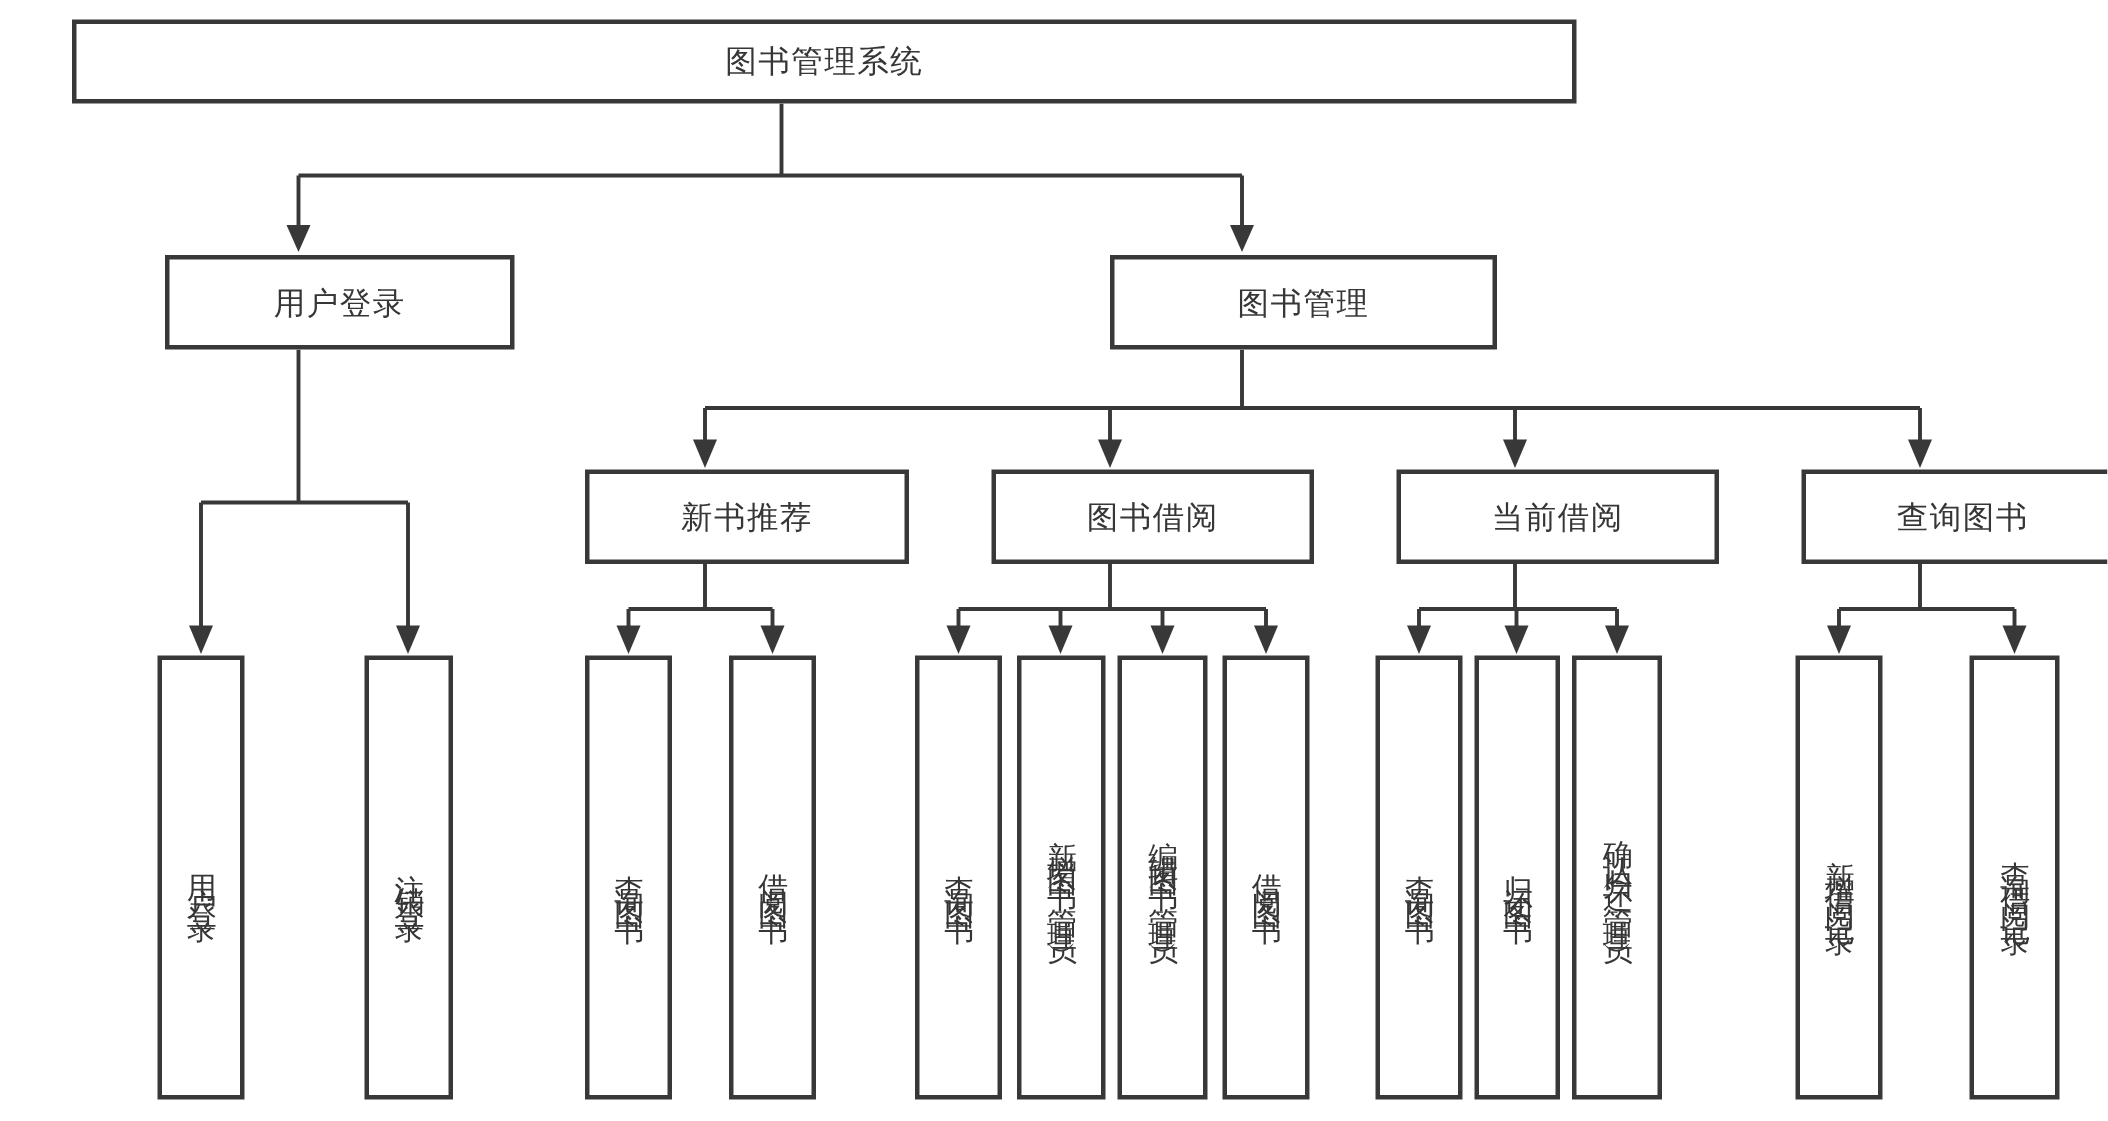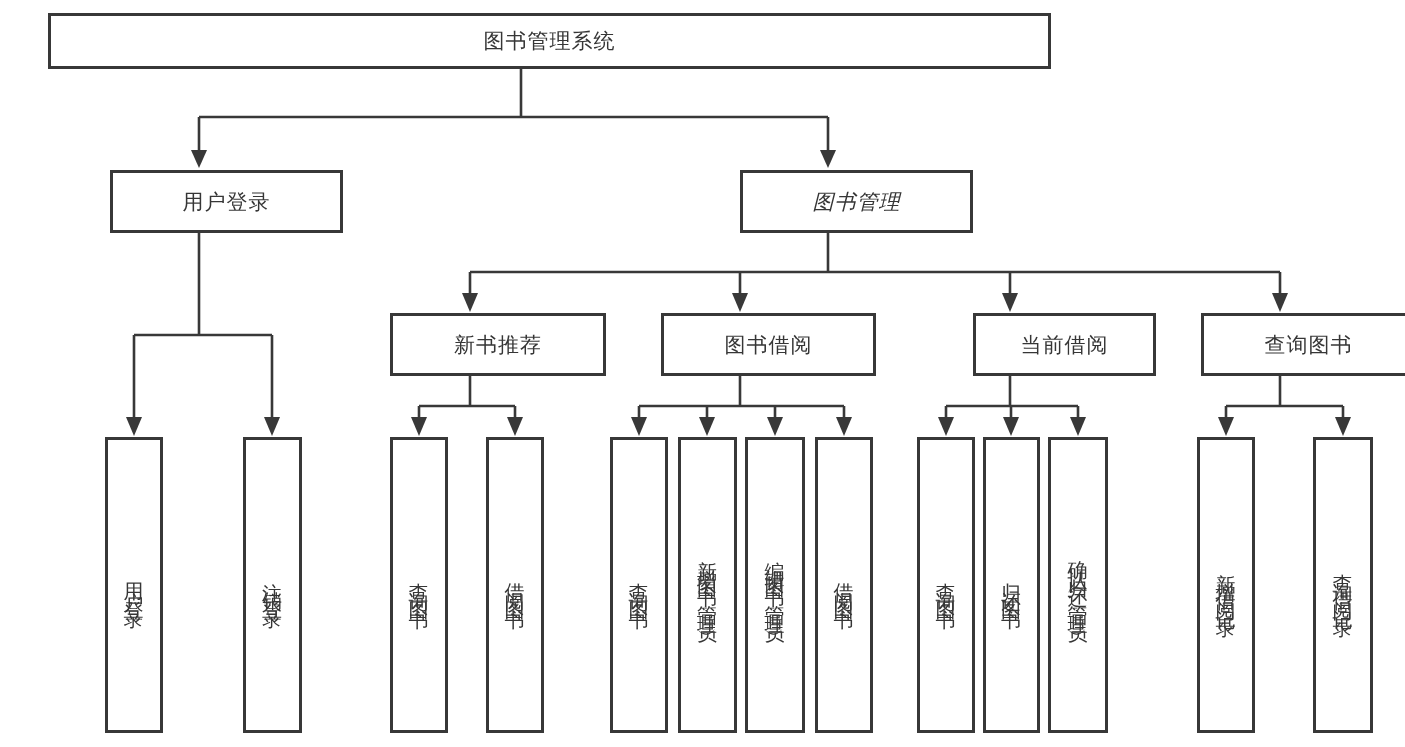--- a/index.html
+++ b/index.html
@@ -17,24 +17,24 @@
   }
   .h{font-size:21px;letter-spacing:1px;white-space:nowrap;margin-left:28px;}
   .leaf{top:437px;height:296px;width:58px;}
   .vt{
     writing-mode:vertical-rl;text-orientation:mixed;
     font-size:20px;letter-spacing:9px;line-height:1;white-space:nowrap;
   }
   
   #n-root   {left:20px;  top:13px;  width:1003px;height:56px;}
   #n-login  {left:82px;  top:170px; width:233px; height:63px;}
-  #n-mgmt   {left:712px; top:170px; width:233px; height:63px;font-style:italic;}
+  #n-mgmt   {left:712px; top:170px; width:258px; height:63px;}
   #n-newbook    {left:362px; top:313px;width:216px;height:63px;}
   #n-bookborrow {left:633px; top:313px;width:215px;height:63px;}
-  #n-current    {left:945px; top:313px;width:183px;height:63px;}
+  #n-current    {left:903px; top:313px;width:215px;height:63px;}
   #n-records    {left:1173px;top:313px;width:215px;height:63px;}
   #n-userlogin {left:105px;}
   #n-logout    {left:243px;width:59px;}
   #n-nbquery   {left:390px;}
   #n-nbborrow  {left:486px;}
   #n-bbquery   {left:610px;}
   #n-bbadd     {left:678px;width:59px;}
   #n-bbedit    {left:745px;width:60px;}
   #n-bbborrow  {left:815px;}
   #n-cbquery   {left:917px;}

